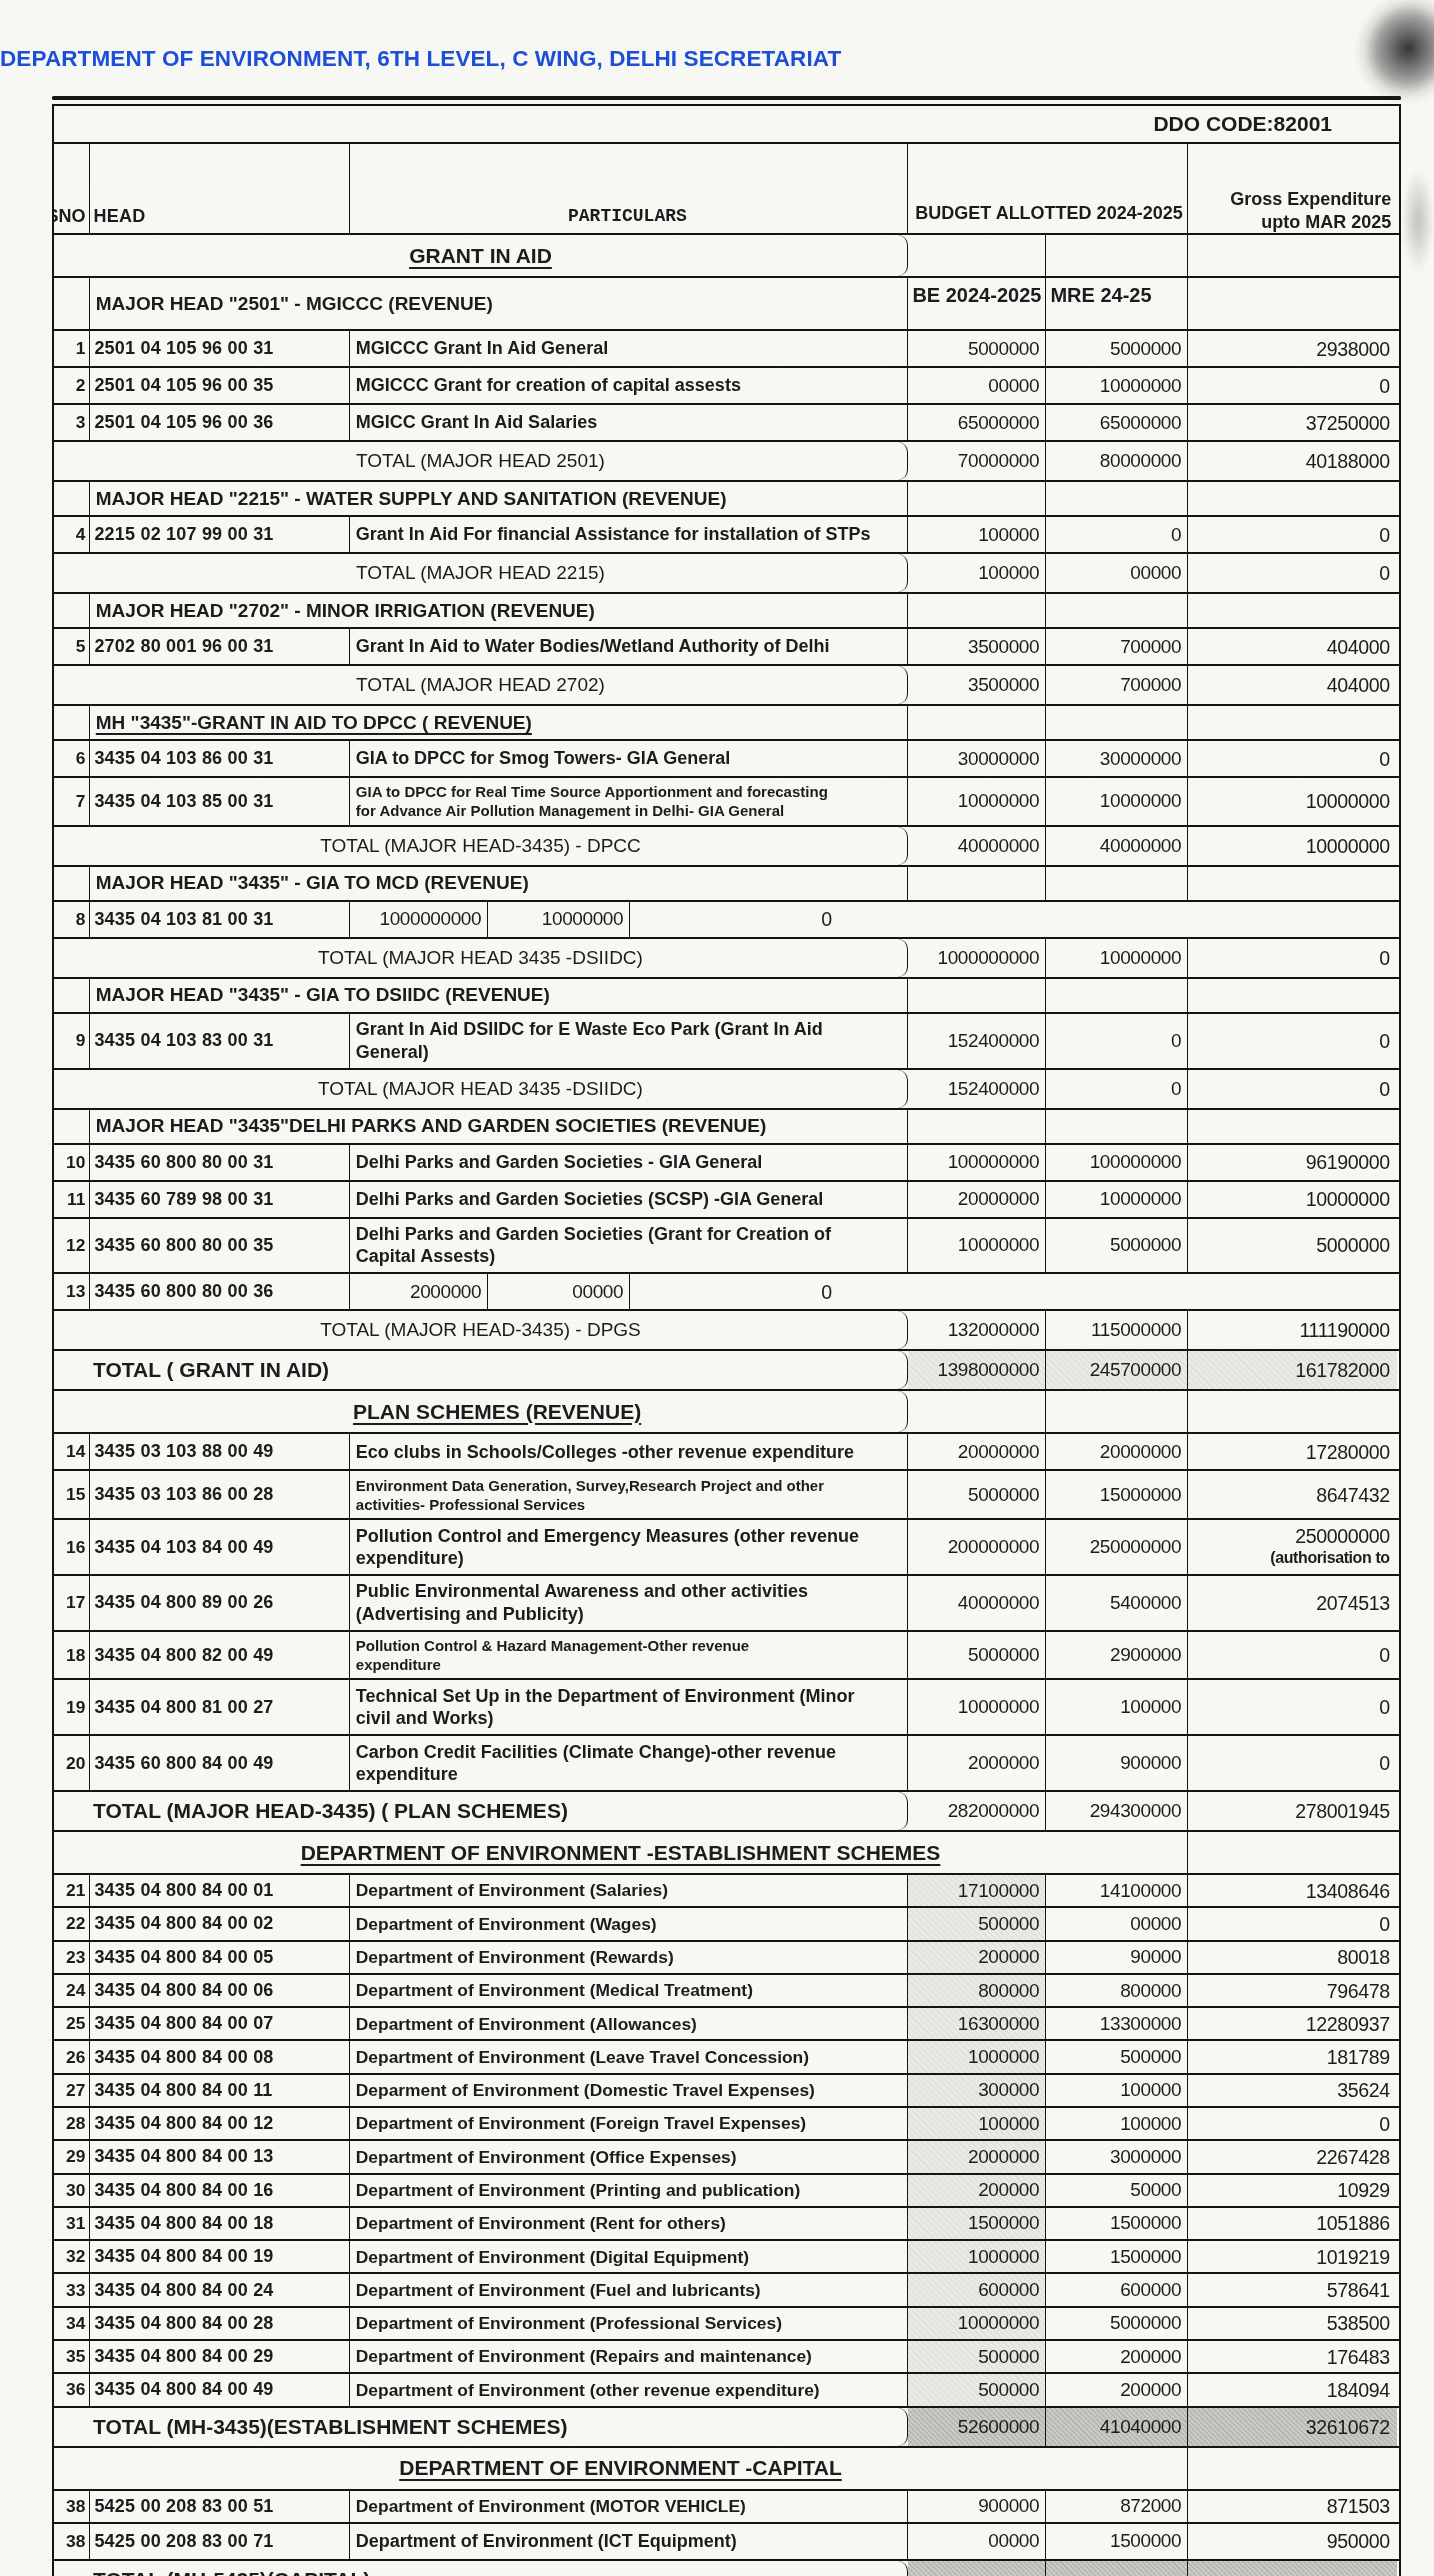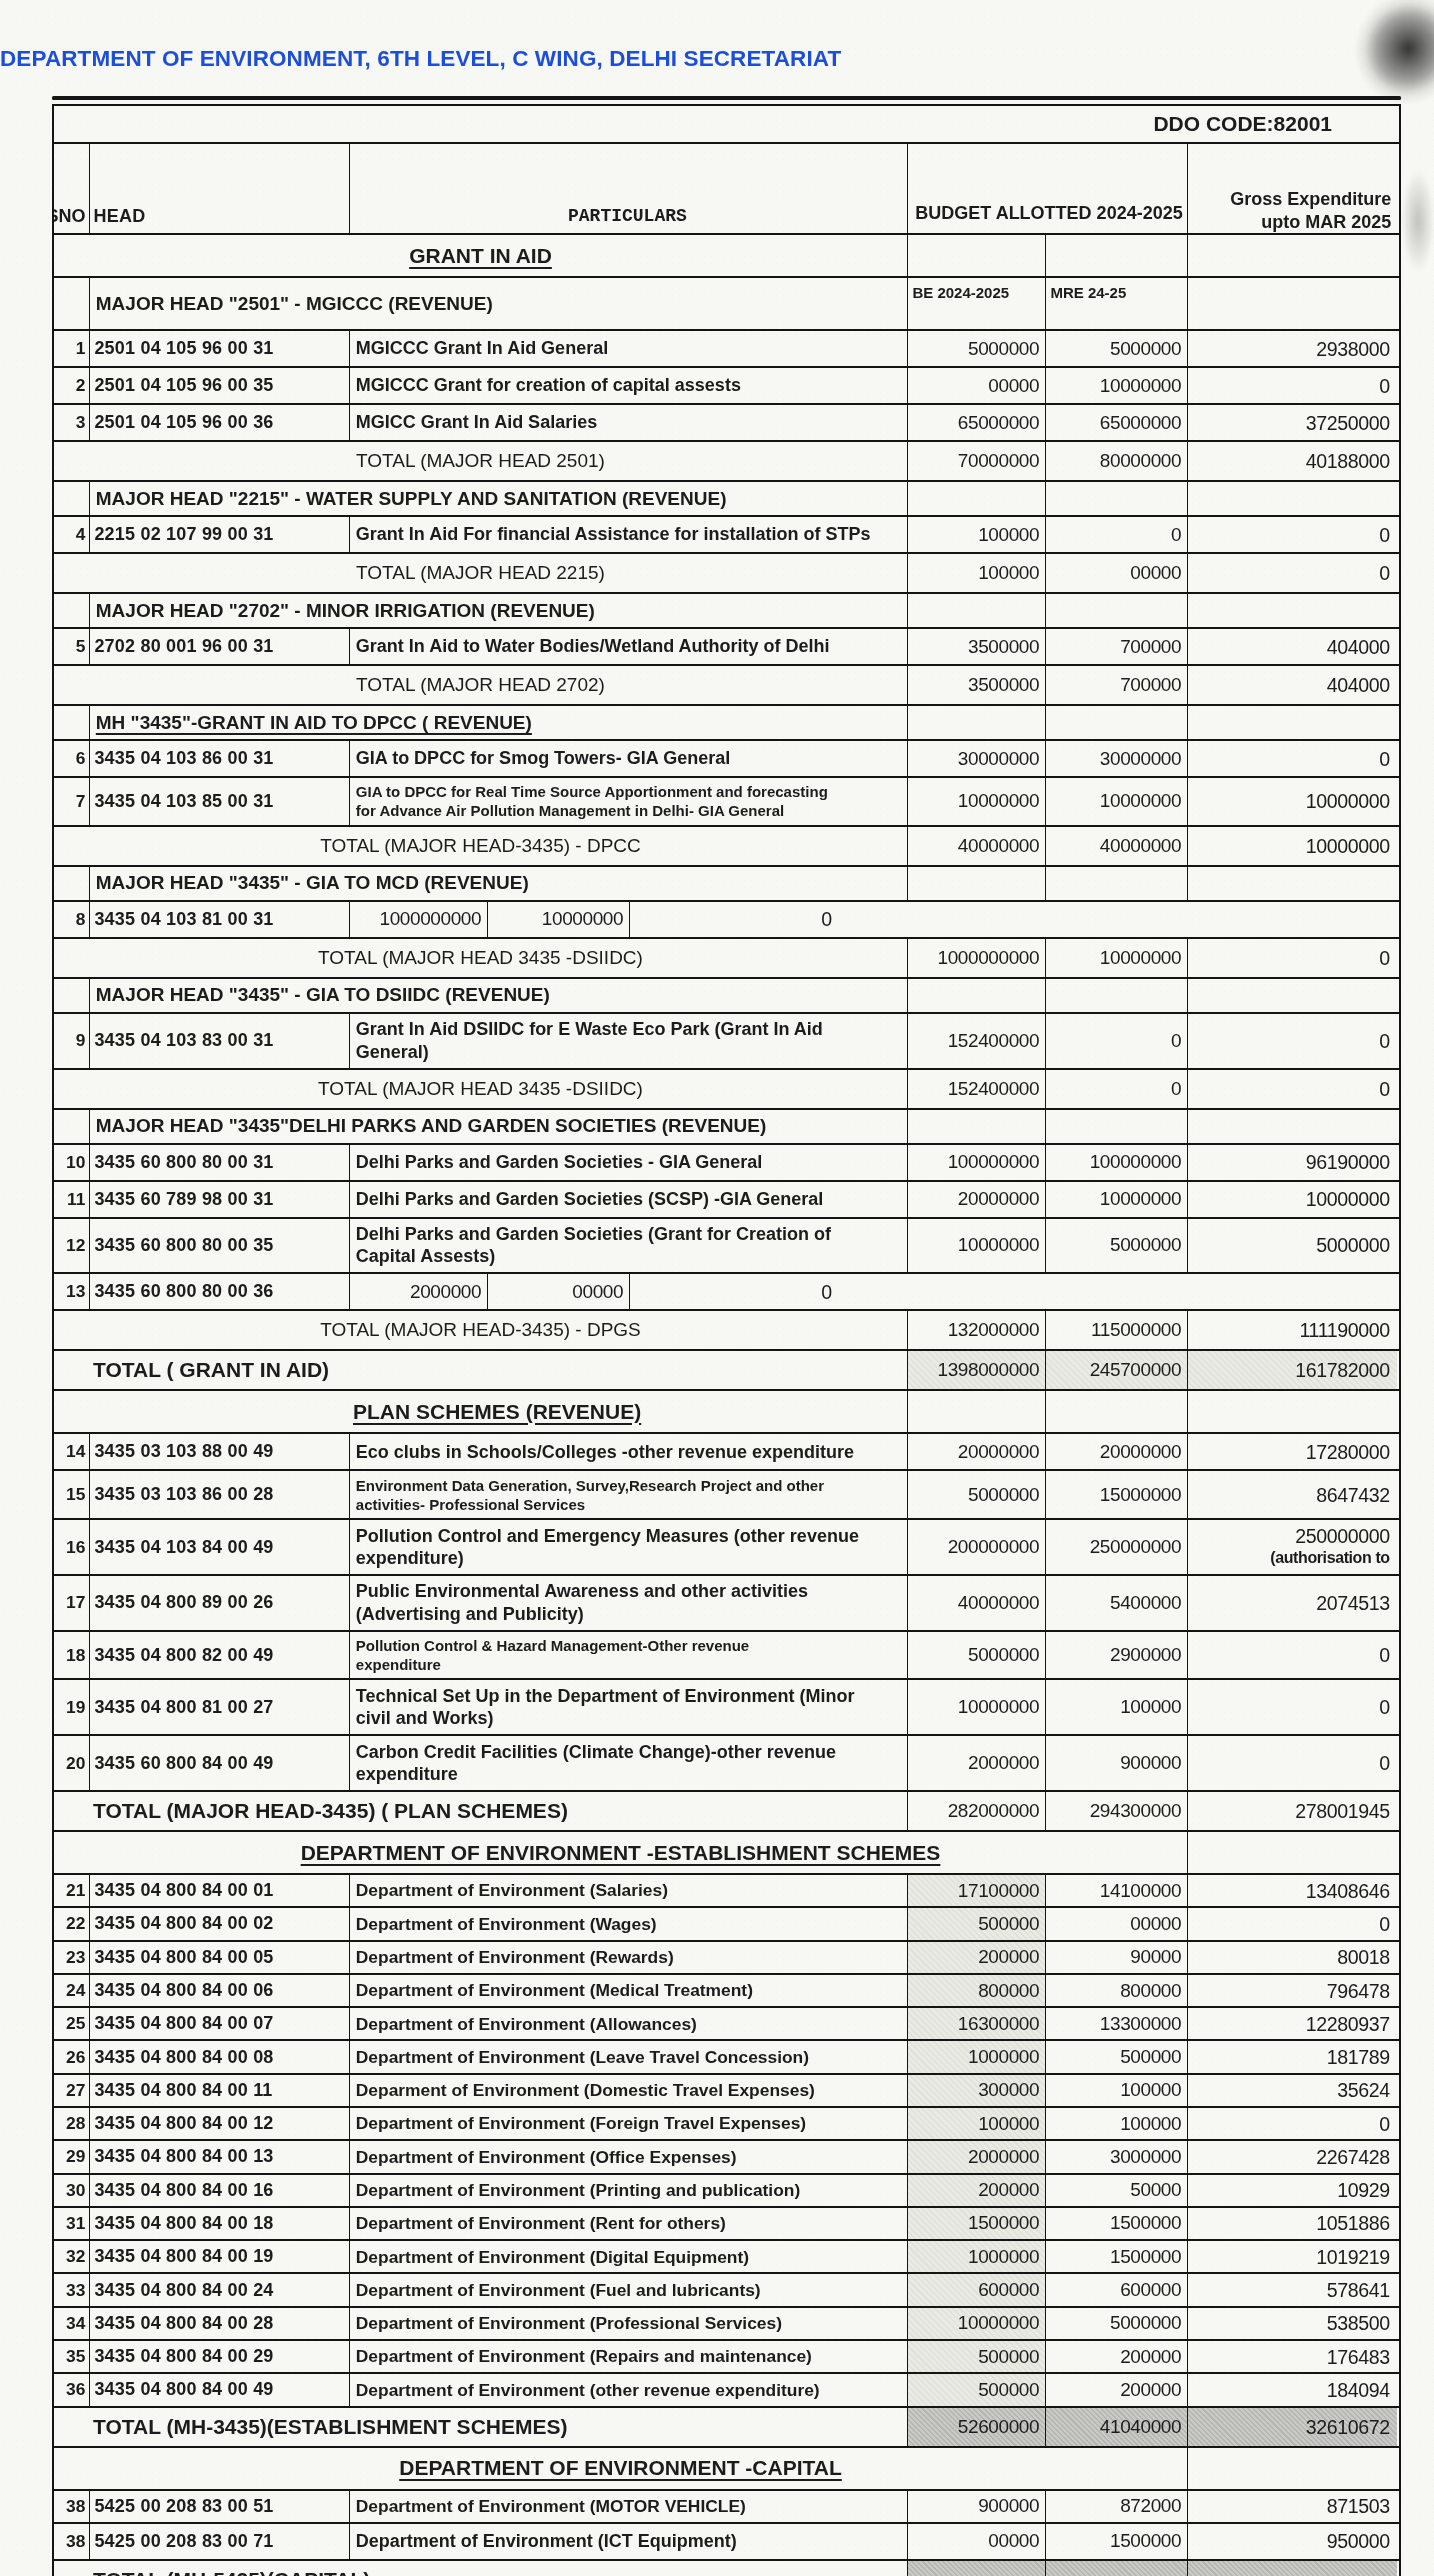--- a/index.html
+++ b/index.html
@@ -26,21 +26,21 @@
     border-right:1.5px solid #141414;box-sizing:border-box;
     display:flex;align-items:center;overflow:hidden;
   }
   .cell:last-child{border-right:none;}
   
   .c-sno{width:36px;justify-content:flex-end;padding-right:3.6px;font-size:17.4px;font-weight:600;}
   .c-head{width:260px;padding-left:4.4px;font-size:18px;font-weight:600;letter-spacing:0.2px;}
   .c-part{width:558px;flex-direction:column;align-items:flex-start;justify-content:center;
           padding:4.4px 5.8px;font-size:18px;font-weight:600;line-height:22.5px;}
   .c-hp{width:818px;padding-left:5.8px;font-size:19px;font-weight:700;}
-  .c-left3{width:854px;}
+  .c-left3{width:854px;border-radius:10px;}
   .c-left5{width:1134px;}
   .c-budget{width:280px;}
   .c-be{width:138px;}
   .c-mre{width:142px;}
   .c-ge{width:209px;}
   .num{flex-direction:column;align-items:flex-end;justify-content:center;
        padding-right:5.8px;font-size:19px;font-weight:500;letter-spacing:-0.4px;line-height:22px;}
   .c-ge.num{font-size:19.6px;padding-right:7.3px;}
   .c-ge .ln2{font-size:16px;font-weight:600;}
   
@@ -53,21 +53,21 @@
   .c-ge.th{flex-direction:column;align-items:flex-end;justify-content:center;
            padding-right:5.8px;line-height:22.5px;font-size:18px;margin-top:44px;}
   
   .r-item{min-height:35px;}
   .r-item.compact{min-height:30px;}
   .r-item.compact .c-part{font-size:17.4px;}
   .r-item.small .c-part{font-size:15px;line-height:19px;font-weight:600;}
   .r-section{min-height:33px;}
   .r-section.firstsec{min-height:51px;}
   .r-section .c-be,.r-section .c-mre{align-items:flex-start;justify-content:flex-start;
-      padding:5.8px 0 0 4.4px;font-size:15px;font-weight:700;}
+      padding:5.8px 0 0 4.4px;font-size:20px;font-weight:700;}
   .r-banner{min-height:41px;}
   .banner-cell{justify-content:center;font-size:21px;font-weight:700;}
   .banner-cell.al{justify-content:flex-start;padding-left:299px;}
   .r-total{min-height:38px;}
   .total-cell{justify-content:center;font-size:19px;font-weight:400;}
   .r-summary{min-height:38px;}
   .summary-cell{justify-content:flex-start;padding-left:39px;font-size:21px;font-weight:700;}
   .ul{text-decoration:underline;text-decoration-thickness:2.2px;text-underline-offset:4.4px;}
   
   .shade{background-color:#c9c9c6;

